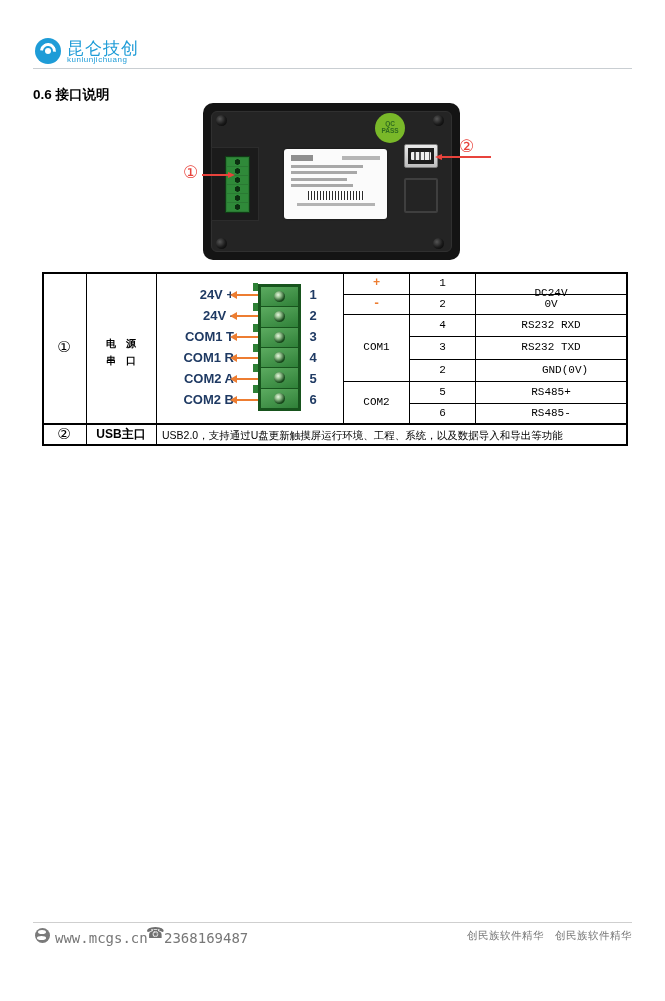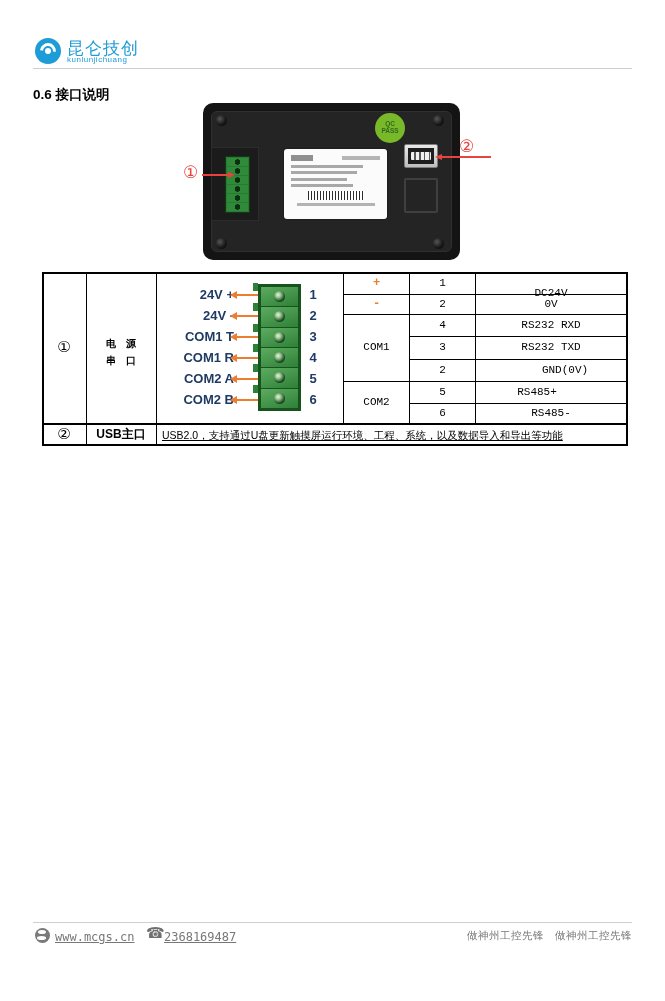--- a/index.html
+++ b/index.html
@@ -64,27 +64,27 @@
   .oarrow::before{content:"";position:absolute;left:-6px;top:-3px;border-right:7px solid #ED7D31;
       border-top:4px solid transparent;border-bottom:4px solid transparent;}
   .term{position:absolute;left:216px;top:12px;width:43px;height:127px;background:#17541d;border:2px solid #17541d;
       box-sizing:border-box;display:flex;flex-direction:column;gap:1px;padding:1px;}
   .term div{flex:1;position:relative;background:linear-gradient(160deg,#5cab60,#2f8038);}
   .term div::after{content:"";position:absolute;left:50%;top:50%;width:11px;height:11px;margin:-5.5px 0 0 -5.5px;border-radius:50%;
       background:radial-gradient(circle at 38% 35%,#e8f5e2 0%,#9ec897 25%,#1b4d1f 65%,#0c2b0e 100%);}
   .term div::before{content:"";position:absolute;left:-8px;top:-4px;width:5px;height:8px;background:#2e8136;}
   .mono{font-family:"Liberation Mono","DejaVu Sans Mono",monospace;font-size:11px;}
   .sig{color:#ED7D31;font-weight:bold;font-size:12px;}
-  .usb-desc{position:absolute;left:120px;top:155px;width:462px;font-size:10.5px;line-height:16px;text-decoration:underline;}
+  .usb-desc{position:absolute;left:120px;top:155px;width:462px;font-size:10.5px;line-height:16px;}
   
   .ftr-line{left:33px;top:922px;width:599px;height:1px;background:#cfcfcf;}
   .globe{left:35px;top:928px;width:15px;height:15px;border-radius:50%;background:#7a7a7a;overflow:hidden;}
   .globe::before{content:"";position:absolute;left:3px;top:2px;width:8px;height:4px;border-radius:50%;background:#fff;}
   .globe::after{content:"";position:absolute;left:2px;top:8px;width:9px;height:3.5px;border-radius:50%;background:#fff;}
-  .ftxt{font-family:"DejaVu Sans Mono","Liberation Mono",monospace;font-size:12px;color:#777;text-decoration:underline;}
+  .ftxt{font-family:"DejaVu Sans Mono","Liberation Mono",monospace;font-size:14px;color:#777;}
   .phone-ic{left:146px;top:925px;font-size:15px;color:#6f6f6f;line-height:1;}
   .slogan{right:33px;top:929px;font-size:10.5px;color:#777;letter-spacing:.5px;}
 </style>
 </head>
 <body>
 
 <div id="page">
 
   <div class="abs logo-icon"></div>
   <div class="abs logo-title">昆仑技创</div>
@@ -209,28 +209,28 @@
     <div class="cellc mono" style="left:368px;top:67px;width:65px;height:16px;">3</div>
     <div class="cellc mono" style="left:368px;top:90px;width:65px;height:16px;">2</div>
     <div class="cellc mono" style="left:368px;top:112px;width:65px;height:16px;">5</div>
     <div class="cellc mono" style="left:368px;top:133px;width:65px;height:16px;">6</div>
 
     <div class="cellc mono" style="left:434px;top:13px;width:150px;height:16px;">DC24V</div>
     <div class="cellc mono" style="left:434px;top:24px;width:150px;height:16px;">0V</div>
     <div class="cellc mono" style="left:434px;top:45px;width:150px;height:16px;">RS232 RXD</div>
     <div class="cellc mono" style="left:434px;top:67px;width:150px;height:16px;">RS232 TXD</div>
     <div class="cellc mono" style="left:448px;top:90px;width:150px;height:16px;">GND(0V)</div>
-    <div class="cellc mono" style="left:420px;top:112px;width:150px;height:16px;">RS485+</div>
+    <div class="cellc mono" style="left:434px;top:112px;width:150px;height:16px;">RS485+</div>
     <div class="cellc mono" style="left:434px;top:133px;width:150px;height:16px;">RS485-</div>
 
     <div class="cellc circled" style="left:0;top:153px;width:44px;height:18px;">②</div>
     <div class="cellc" style="left:44px;top:153px;width:70px;height:18px;font-size:12px;font-weight:bold;">USB主口</div>
     <div class="usb-desc">USB2.0，支持通过U盘更新触摸屏运行环境、工程、系统，以及数据导入和导出等功能</div>
   </div>
 
   <div class="abs ftr-line"></div>
   <div class="abs globe"></div>
   <div class="abs ftxt" style="left:55px;top:930px;">www.mcgs.cn</div>
   <div class="abs phone-ic">☎</div>
   <div class="abs ftxt" style="left:164px;top:930px;">2368169487</div>
-  <div class="abs slogan">做神州工控先锋　做神州工控先锋</div>
+  <div class="abs slogan">创民族软件精华　创民族软件精华</div>
 
 </div>
 
 </body></html>

